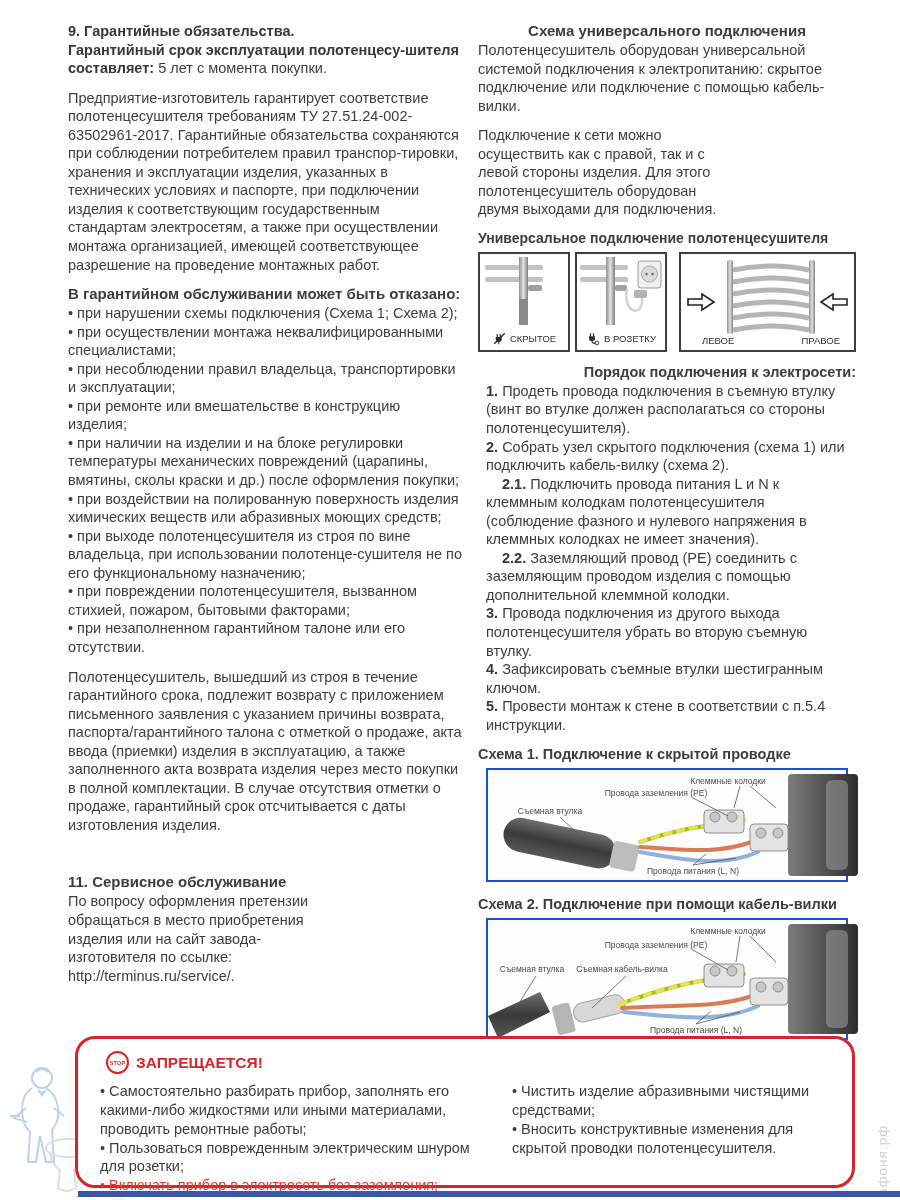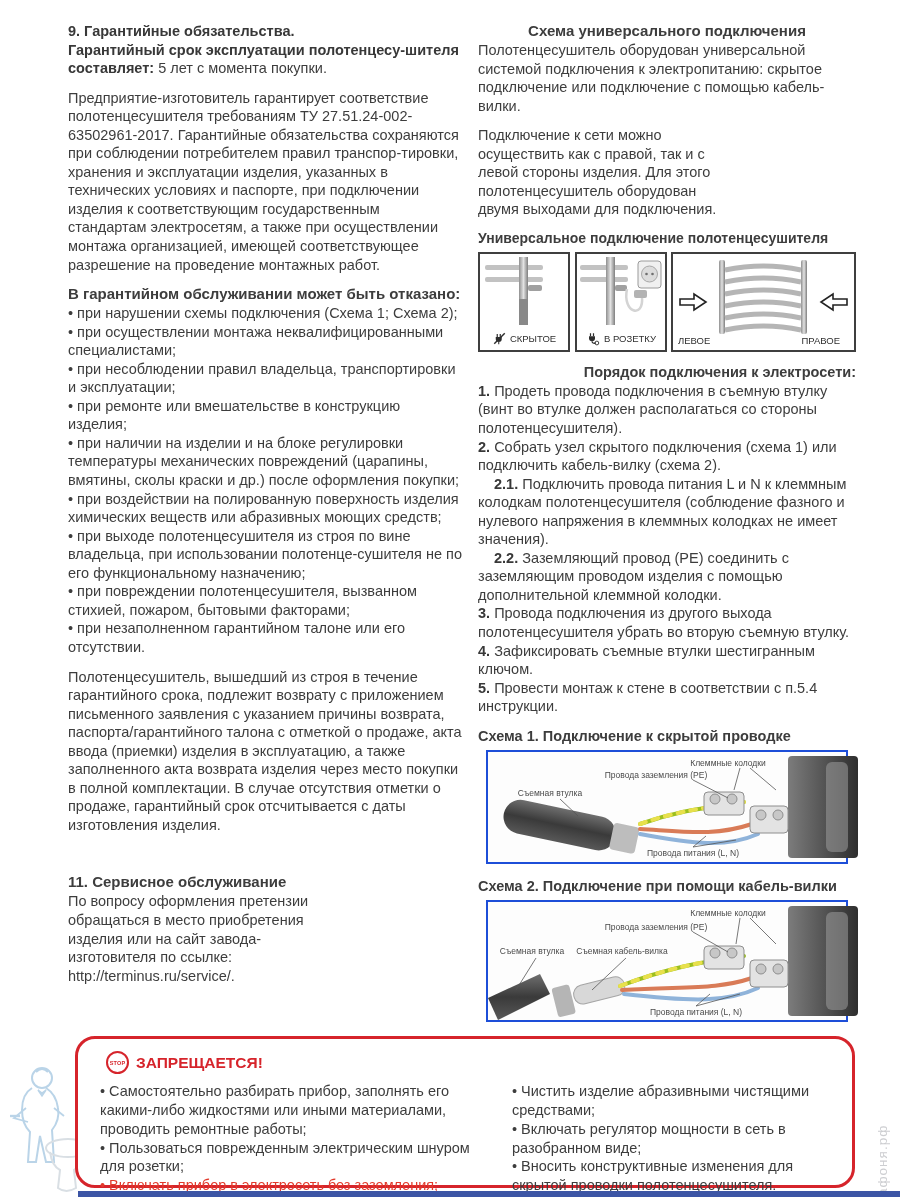--- a/index.html
+++ b/index.html
@@ -18,34 +18,34 @@
   .bullets li{font-size:14.5px;line-height:1.28;}
   .sec-title{display:block;font-weight:bold;font-size:15px;margin:0 0 2px;}
   .gap-top{margin-top:39px;}
   .narrow1{width:250px;}
   .narrow2{width:248px;}
   .center{text-align:center;}
   .subhead{font-weight:bold;font-size:14px;margin:0 0 6px;}
   .order-head{font-weight:bold;font-size:14.5px;margin:2px 0 2px;text-align:right;}
   .step{font-size:14.5px;line-height:1.28;}
   .step.indent{text-indent:16px;}
-  .steps-block{margin:0 0 12px;}
+  .steps-block{margin:0 8px 12px;}
   
-  .uni-row{display:flex;gap:4px;margin:0 0 12px;}
+  .uni-row{display:flex;gap:12px;margin:0 0 12px;}
   .uni-left{display:flex;gap:5px;}
   .uni-cell{width:92px;height:100px;border:2px solid #3f3f3f;background:#fff;
     display:flex;flex-direction:column;align-items:center;justify-content:space-between;
     box-sizing:border-box;padding:3px 2px 4px;}
   .cell-label{display:flex;align-items:center;gap:3px;font-size:9.5px;color:#2f2f2f;white-space:nowrap;}
   .uni-right{flex:1;height:100px;border:2px solid #3f3f3f;background:#fff;position:relative;box-sizing:border-box;}
   .uni-arrow{position:absolute;top:38px;}
   .uni-arrow.left{left:5px;}
   .uni-arrow.right{right:5px;}
   .uni-dir-label{position:absolute;bottom:4px;font-size:9.5px;color:#2f2f2f;}
-  .uni-dir-label.left{left:5px;}
+  .uni-dir-label.left{left:21px;}
   .uni-dir-label.right{right:14px;margin-top:47px;}
   .ladder{position:absolute;left:36px;top:6px;}
   
   .scheme-head{font-weight:bold;font-size:14.5px;margin:2px 0 6px;}
   .scheme-frame{border:2px solid #1d4ed8;background:#fdfdfd;margin:0 8px 14px;position:relative;}
   .scheme-frame svg{display:block;}
   .slabel{font-size:8.5px;fill:#4a4a4a;}
   
   .warning-box{position:absolute;left:75px;top:1036px;width:780px;height:152px;
     border:3px solid #d6242b;border-radius:20px;background:#ffffff;z-index:2;box-sizing:border-box;
@@ -295,20 +295,19 @@
     <span class="warn-title">ЗАПРЕЩАЕТСЯ!</span>
   </div>
   <div class="warn-cols">
     <ul class="warn-col-left">
       <li>• Самостоятельно разбирать прибор, заполнять его какими-либо жидкостями или иными материалами, проводить ремонтные работы;</li>
       <li>• Пользоваться поврежденным электрическим шнуром для розетки;</li>
       <li class="redline">• Включать прибор в электросеть без заземления;</li>
     </ul>
     <ul class="warn-col-right">
       <li>• Чистить изделие абразивными чистящими средствами;</li>
-      <li>• Включать регулятор мощности в сеть в разобранном виде;</li>
       <li>• Вносить конструктивные изменения для скрытой проводки полотенцесушителя.</li>
     </ul>
   </div>
 </div>
 
 <div class="footer-bar"></div>
 <div class="vertical-wm">афоня.рф</div>
 
 </body></html>

